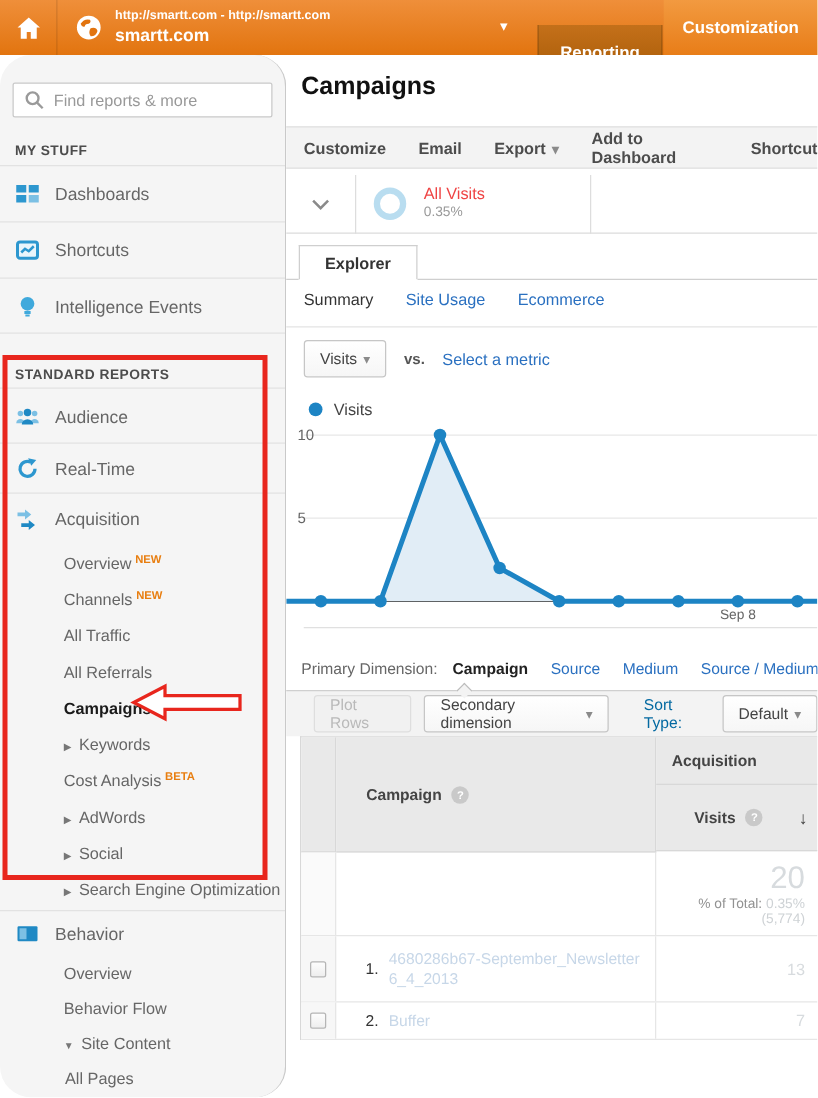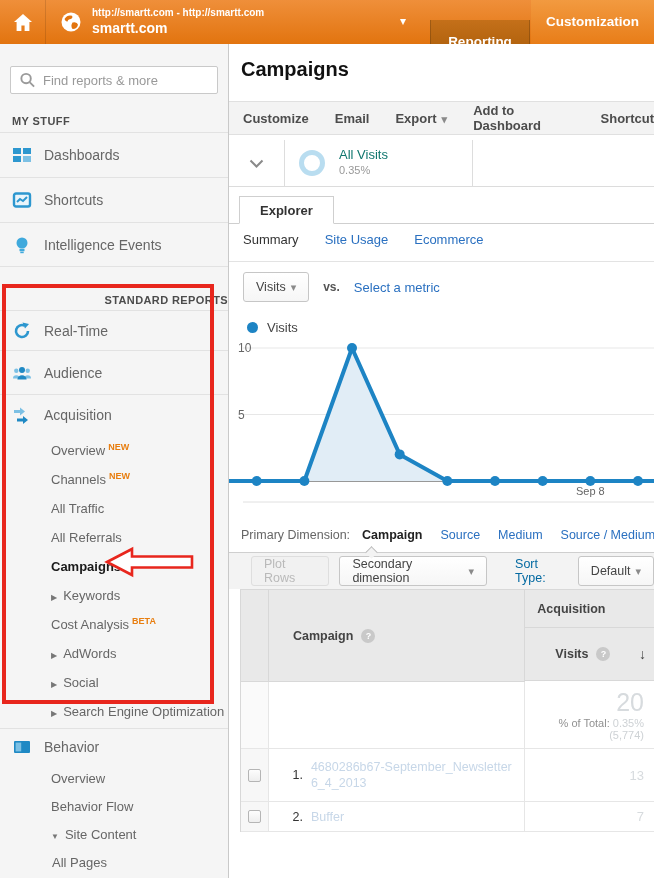--- a/index.html
+++ b/index.html
@@ -13,21 +13,21 @@
   .acct { position:absolute; left:60px; top:0; height:44px; display:flex; align-items:center; gap:10px; color:#fff; }
   .acct-lines { display:flex; flex-direction:column; line-height:1.25; }
   .acct-url { font-size:10px; font-weight:bold; }
   .acct-name { font-size:14px; font-weight:bold; }
   .top-caret { position:absolute; left:400px; top:14px; color:#fff; font-size:12px; }
   .top-tab { position:absolute; top:0; height:44px; line-height:44px; text-align:center; color:#fff; font-weight:bold; font-size:13.5px; cursor:pointer; }
   .tab-reporting { left:430px; width:100px; background:linear-gradient(#c4701a,#a65a05); border-left:1px solid rgba(0,0,0,.18); border-right:1px solid rgba(0,0,0,.18);margin-top:20px; }
   .tab-customization { left:531px; width:123px; background:linear-gradient(#f29a40,#e87d18); }
 
   
-  .sidebar { position:absolute; left:0; top:44px; width:229px; height:834px; background:#f5f5f5; border-right:1px solid #c9c9c9; overflow:hidden; }
+  .sidebar { position:absolute; left:0; top:44px; width:229px; height:834px; background:#f5f5f5; border-right:1px solid #c9c9c9; overflow:hidden;border-radius:25px; }
   .sb-search { margin:22px 10px 0 10px; height:28px; background:#fff; border:1px solid #c9c9c9; border-radius:2px; display:flex; align-items:center; padding:0 8px; gap:7px; }
   .sb-search input { border:none; outline:none; flex:1; font-size:13px; color:#555; font-family:inherit; background:transparent; }
   .sb-search input::placeholder { color:#999; }
   .sb-header { margin:21px 0 0 12px; font-size:11px; font-weight:bold; color:#4c4c4c; letter-spacing:.4px; }
   .sb-top { list-style:none; margin-top:5px; }
   .sb-top li { height:45px; display:flex; align-items:center; gap:12px; padding-left:12px; border-top:1px solid #e2e2e2; font-size:14px; color:#666; cursor:pointer;text-align:center; }
   .sb-top li:last-child { border-bottom:1px solid #e2e2e2; }
   .sb-reports { list-style:none; margin-top:4px; }
   .sb-reports li { display:flex; align-items:center; gap:12px; padding-left:12px; border-top:1px solid #e2e2e2; font-size:14px; color:#666; cursor:pointer; }
   .sb-sub { list-style:none; margin-top:2px; }
@@ -47,21 +47,21 @@
   .main { position:absolute; left:229px; top:44px; width:425px; height:834px; background:#fff; }
   .page-title { position:absolute; left:12px; top:14px; font-size:20px; font-weight:bold; color:#111; }
   .toolbar { position:absolute; left:0; top:57px; width:425px; height:34px; background:#f3f3f3; border-top:1px solid #e0e0e0; border-bottom:1px solid #e0e0e0; display:flex; align-items:center; gap:26px; padding-left:14px; font-size:13px; font-weight:bold; color:#4c4c4c; }
   .toolbar span { cursor:pointer; }
   .caret::after { content:"▾"; color:#8a8a8a; margin-left:5px; font-size:11px; }
 
   .segment-row { position:absolute; left:0; top:96px; width:425px; height:47px; border-bottom:1px solid #dcdcdc; }
   .seg-chevron { position:absolute; left:0; top:0; width:56px; height:47px; border-right:1px solid #ddd; display:flex; align-items:center; justify-content:center; cursor:pointer; }
   .seg-card { position:absolute; left:56px; top:0; width:188px; height:47px; border-right:1px solid #ddd; cursor:pointer; }
   .seg-donut { position:absolute; left:14px; top:10px; width:26px; height:26px; border:5px solid #b9ddf0; border-radius:50%; background:#fff; }
-  .seg-name { position:absolute; left:54px; top:7px; font-size:13px; color:#0f766e; }
+  .seg-name { position:absolute; left:54px; top:7px; font-size:13px; color:#ef4444; }
   .seg-pct { position:absolute; left:54px; top:24px; font-size:11px; color:#999; }
 
   .explorer-line { position:absolute; left:0; top:179px; width:425px; height:1px; background:#cfcfcf; }
   .explorer-tab { position:absolute; left:10px; top:152px; height:28px; padding:0 20px; background:#fff; border:1px solid #cfcfcf; border-bottom:1px solid #fff; z-index:2; display:flex; align-items:center; font-size:13px; font-weight:bold; color:#333; cursor:pointer; }
   .subtabs { position:absolute; left:14px; top:188px; display:flex; gap:26px; font-size:13px; }
   .subtabs .active { color:#333; cursor:default; }
   .subtabs .link { color:#2a70c0; cursor:pointer; }
   .subtabs-line { position:absolute; left:0; top:217px; width:425px; height:1px; background:#e3e3e3; }
 
   .metric-row { position:absolute; left:14px; top:228px; display:flex; align-items:center; gap:14px; }
@@ -164,39 +164,39 @@
     <li>
       <svg class="sb-icon" viewBox="0 0 20 20">
         <circle cx="10" cy="8" r="5.5" fill="#3fa9dc"></circle>
         <rect x="7.5" y="13.8" width="5" height="2.4" fill="#3fa9dc"></rect>
           <rect x="8.3" y="16.6" width="3.4" height="1.6" fill="#3fa9dc"></rect>
       </svg>
       <span>Intelligence Events</span>
     </li>
   </ul>
 
-  <div class="sb-header" style="margin-top:27px;text-align:right;">STANDARD REPORTS</div>
+  <div class="sb-header" style="margin-top:27px;">STANDARD REPORTS</div>
   <ul class="sb-reports">
-    <li style="height:40px">
-      <svg class="sb-icon" viewBox="0 0 20 20">
-        <path d="M16,10 a6,6 0 1 1 -3.5,-5.4" fill="none" stroke="#2d97cf" stroke-width="2.6"></path>
-        <polygon points="10.5,1.5 17,3 13,7.5" fill="#2d97cf"></polygon>
-      </svg>
-      <span>Real-Time</span>
-    </li>
     <li style="height:44px">
       <svg class="sb-icon" viewBox="0 0 20 20">
         <circle cx="4.3" cy="7.8" r="2.2" fill="#7cc0e4"></circle>
           <circle cx="15.7" cy="7.8" r="2.2" fill="#7cc0e4"></circle>
         <path d="M1,15.5 a3.3,3.3 0 0 1 6.6,0 z" fill="#7cc0e4"></path>
           <path d="M12.4,15.5 a3.3,3.3 0 0 1 6.6,0 z" fill="#7cc0e4"></path>
         <circle cx="10" cy="7" r="3" fill="#1f89c4"></circle>
           <path d="M5.4,16.5 a4.6,4.2 0 0 1 9.2,0 z" fill="#1f89c4"></path>
       </svg>
       <span>Audience</span>
+    </li>
+    <li style="height:40px">
+      <svg class="sb-icon" viewBox="0 0 20 20">
+        <path d="M16,10 a6,6 0 1 1 -3.5,-5.4" fill="none" stroke="#2d97cf" stroke-width="2.6"></path>
+        <polygon points="10.5,1.5 17,3 13,7.5" fill="#2d97cf"></polygon>
+      </svg>
+      <span>Real-Time</span>
     </li>
     <li style="height:40px">
       <svg class="sb-icon" viewBox="0 0 20 20">
         <polygon points="2,5 8,5 8,2.5 13,6.5 8,10.5 8,8 2,8" fill="#7cc0e4"></polygon>
         <polygon points="5,13.5 11,13.5 11,11 16,15 11,19 11,16.5 5,16.5" fill="#1f89c4"></polygon>
       </svg>
       <span>Acquisition</span>
     </li>
   </ul>
   <ul class="sb-sub">

